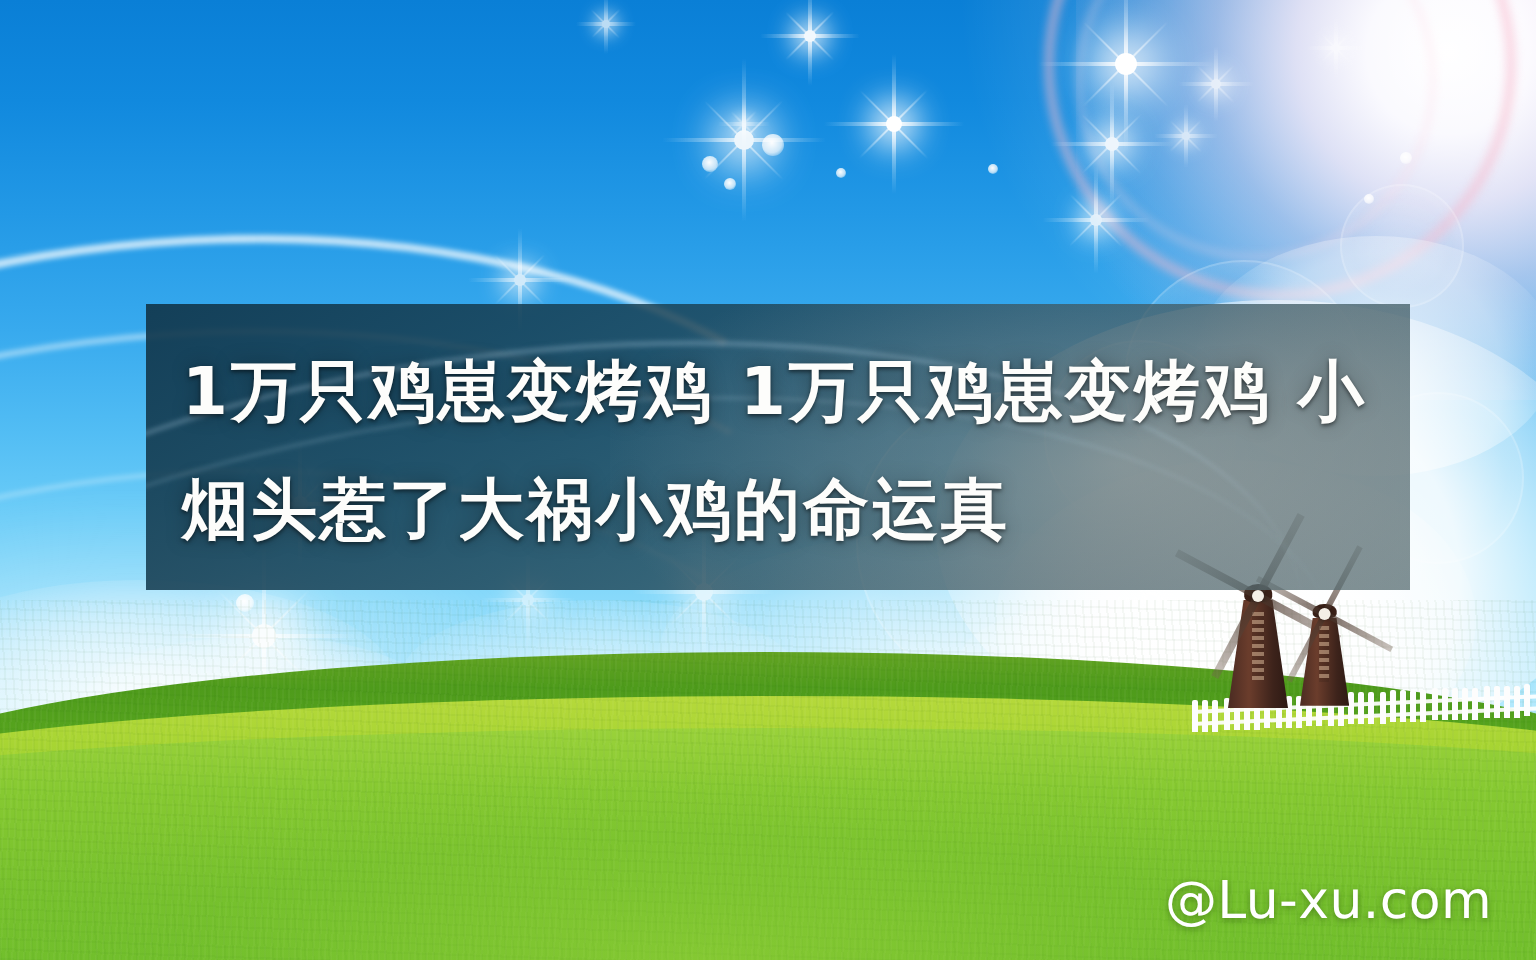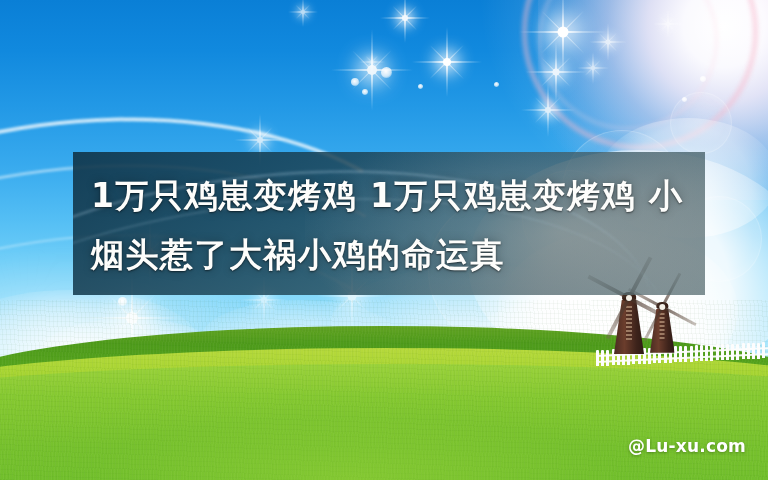--- a/index.html
+++ b/index.html
@@ -324,22 +324,22 @@
       0 0 10px rgba(0,0,0,0.30);
     word-break:break-all;
   }
 
   
   .watermark {
     position:absolute; right:22px; top:436px;
     z-index:6;
     color:#ffffff;
     font-family:"DejaVu Sans", "Liberation Sans", sans-serif;
-    font-size:17px;
-    font-weight:700;
+    font-size:26px;
+    font-weight:400;
     letter-spacing:0.2px;
     text-shadow:0 1px 3px rgba(40,80,10,0.50);
   }
 </style>
 </head>
 <body>
 
 <div id="stage">
 
   <div class="sky"></div>

